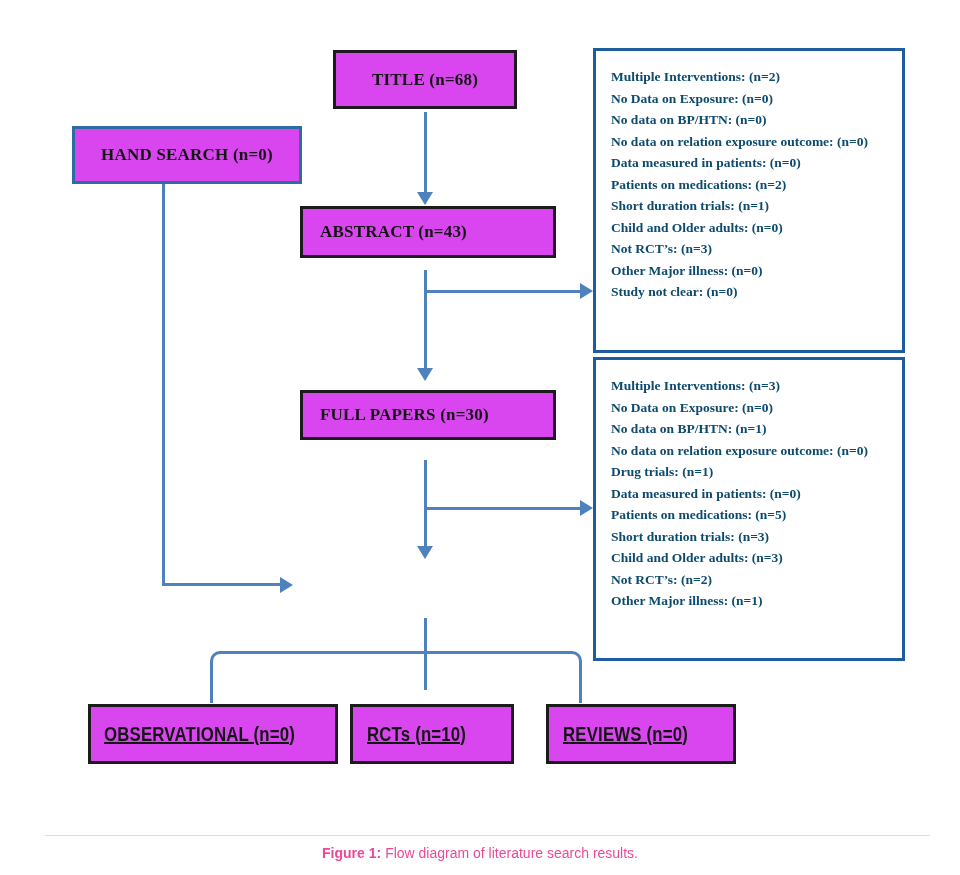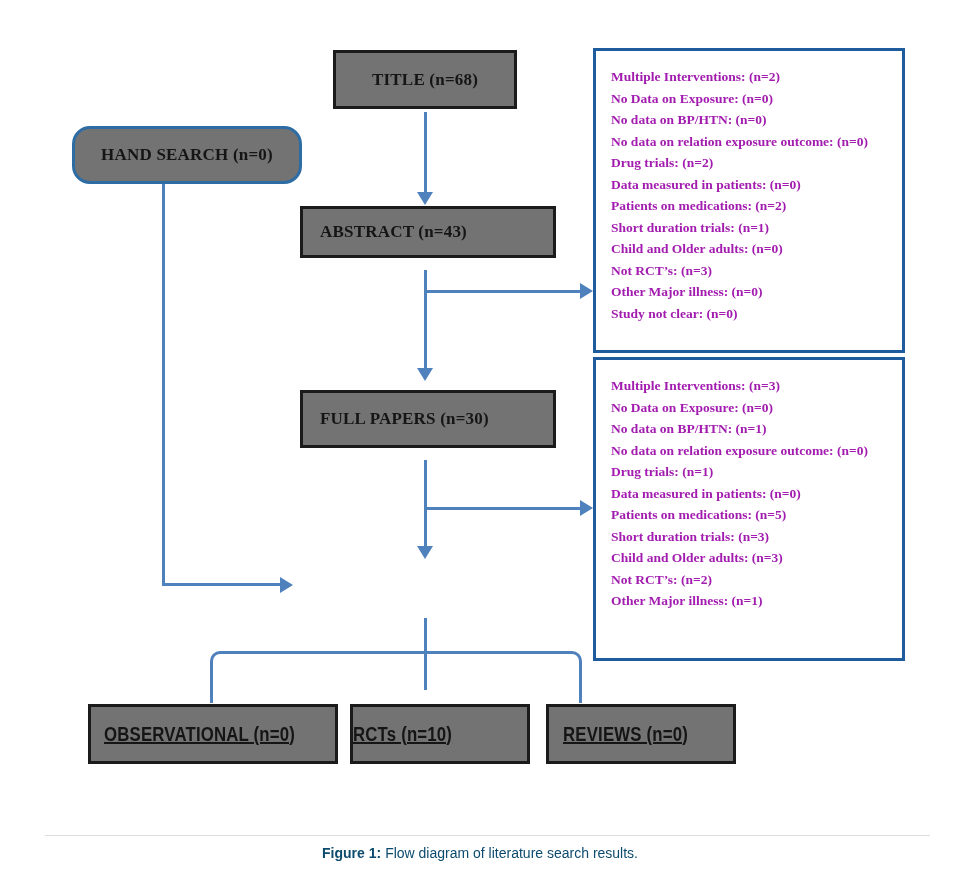--- a/index.html
+++ b/index.html
@@ -1,46 +1,46 @@
 <!DOCTYPE html>
 <html><head>
 <meta charset="utf-8">
 <style>
   html,body{margin:0;padding:0;background:#fff;}
   #canvas{position:relative;width:960px;height:875px;background:#fff;overflow:hidden;
           font-family:"Liberation Serif","DejaVu Serif",serif;}
   
-  .fbox{position:absolute;background:#737373;border:3px solid #1b1b1b;box-sizing:border-box;
+  .fbox{position:absolute;background:#d946ef;border:3px solid #1b1b1b;box-sizing:border-box;
         display:flex;align-items:center;font-weight:bold;color:#151515;font-size:17px;
         letter-spacing:0.2px;text-align:right;}
   .fbox.center{justify-content:center;}
   .fbox.padded{padding-left:17px;}
-  .fbox.blueborder{border-color:#2e6da4;border-radius:18px;}
+  .fbox.blueborder{border-color:#2e6da4;}
   .fbox.narrowfont{font-family:"Liberation Sans","DejaVu Sans",sans-serif;font-size:20px;text-decoration:underline;}
   .squeeze{display:inline-block;transform:scaleX(0.84);transform-origin:left center;white-space:nowrap;}
   
   .panel{position:absolute;background:#fff;border:3px solid #1e5c9e;box-sizing:border-box;
          padding:15px 8px 8px 15px;font-weight:bold;font-size:13.5px;line-height:21.5px;
-         color:#a21caf;}
+         color:#0c4a6e;}
   .panel-line{white-space:normal;}
   
   .vline,.hline{position:absolute;background:#4f81bd;}
   .vline{width:3px;}
   .hline{height:3px;}
   .arr-down{position:absolute;width:0;height:0;border-left:8px solid transparent;
             border-right:8px solid transparent;border-top:13px solid #4f81bd;}
   .arr-right{position:absolute;width:0;height:0;border-top:8px solid transparent;
              border-bottom:8px solid transparent;border-left:13px solid #4f81bd;}
   .elbow{position:absolute;box-sizing:border-box;border-top:3px solid #4f81bd;
          border-left:3px solid #4f81bd;border-right:3px solid #4f81bd;
          border-radius:10px 10px 0 0;background:transparent;}
   
   .divider{position:absolute;background:#ddd;height:1px;}
   .caption{position:absolute;left:0;top:845px;width:960px;text-align:center;
-           font-family:"Liberation Sans","DejaVu Sans",sans-serif;font-size:14px;color:#0c4a6e;}
+           font-family:"Liberation Sans","DejaVu Sans",sans-serif;font-size:14px;color:#ec4899;}
   .cap-label{font-weight:bold;margin-right:4px;}
 </style>
 </head>
 <body>
 
 <div id="canvas">
 
   <div class="vline" style="left:424px;top:112px;height:80px;"></div>
   <div class="arr-down" style="left:417px;top:192px;"></div>
 
@@ -66,43 +66,42 @@
   </div>
 
   <div class="fbox center blueborder" style="left:72px;top:126px;width:230px;height:58px;">
     <span>HAND SEARCH (n=0)</span>
   </div>
 
   <div class="fbox padded" style="left:300px;top:206px;width:256px;height:52px;">
     <span>ABSTRACT (n=43)</span>
   </div>
 
-  <div class="fbox padded" style="left:300px;top:390px;width:256px;height:58px;">
+  <div class="fbox padded" style="left:300px;top:390px;width:256px;height:50px;">
     <span>FULL PAPERS (n=30)</span>
   </div>
 
 
   <div class="fbox narrowfont" style="left:88px;top:704px;width:250px;height:60px;padding-left:13px;">
     <span class="squeeze">OBSERVATIONAL (n=0)</span>
   </div>
 
-  <div class="fbox narrowfont" style="left:350px;top:704px;width:180px;height:60px;">
+  <div class="fbox narrowfont" style="left:350px;top:704px;width:164px;height:60px;padding-left:14px;">
     <span class="squeeze">RCTs (n=10)</span>
   </div>
 
   <div class="fbox narrowfont" style="left:546px;top:704px;width:190px;height:60px;padding-left:14px;">
     <span class="squeeze">REVIEWS (n=0)</span>
   </div>
 
   <div class="panel" style="left:593px;top:48px;width:312px;height:305px;">
       <div class="panel-line">Multiple Interventions: (n=2)</div>
       <div class="panel-line">No Data on Exposure: (n=0)</div>
       <div class="panel-line">No data on BP/HTN: (n=0)</div>
       <div class="panel-line">No data on relation exposure outcome: (n=0)</div>
-      <div class="panel-line">Drug trials: (n=2)</div>
       <div class="panel-line">Data measured in patients: (n=0)</div>
       <div class="panel-line">Patients on medications: (n=2)</div>
       <div class="panel-line">Short duration trials: (n=1)</div>
       <div class="panel-line">Child and Older adults: (n=0)</div>
       <div class="panel-line">Not RCT’s: (n=3)</div>
       <div class="panel-line">Other Major illness: (n=0)</div>
       <div class="panel-line">Study not clear: (n=0)</div>
     </div>
 
   <div class="panel" style="left:593px;top:357px;width:312px;height:304px;">

